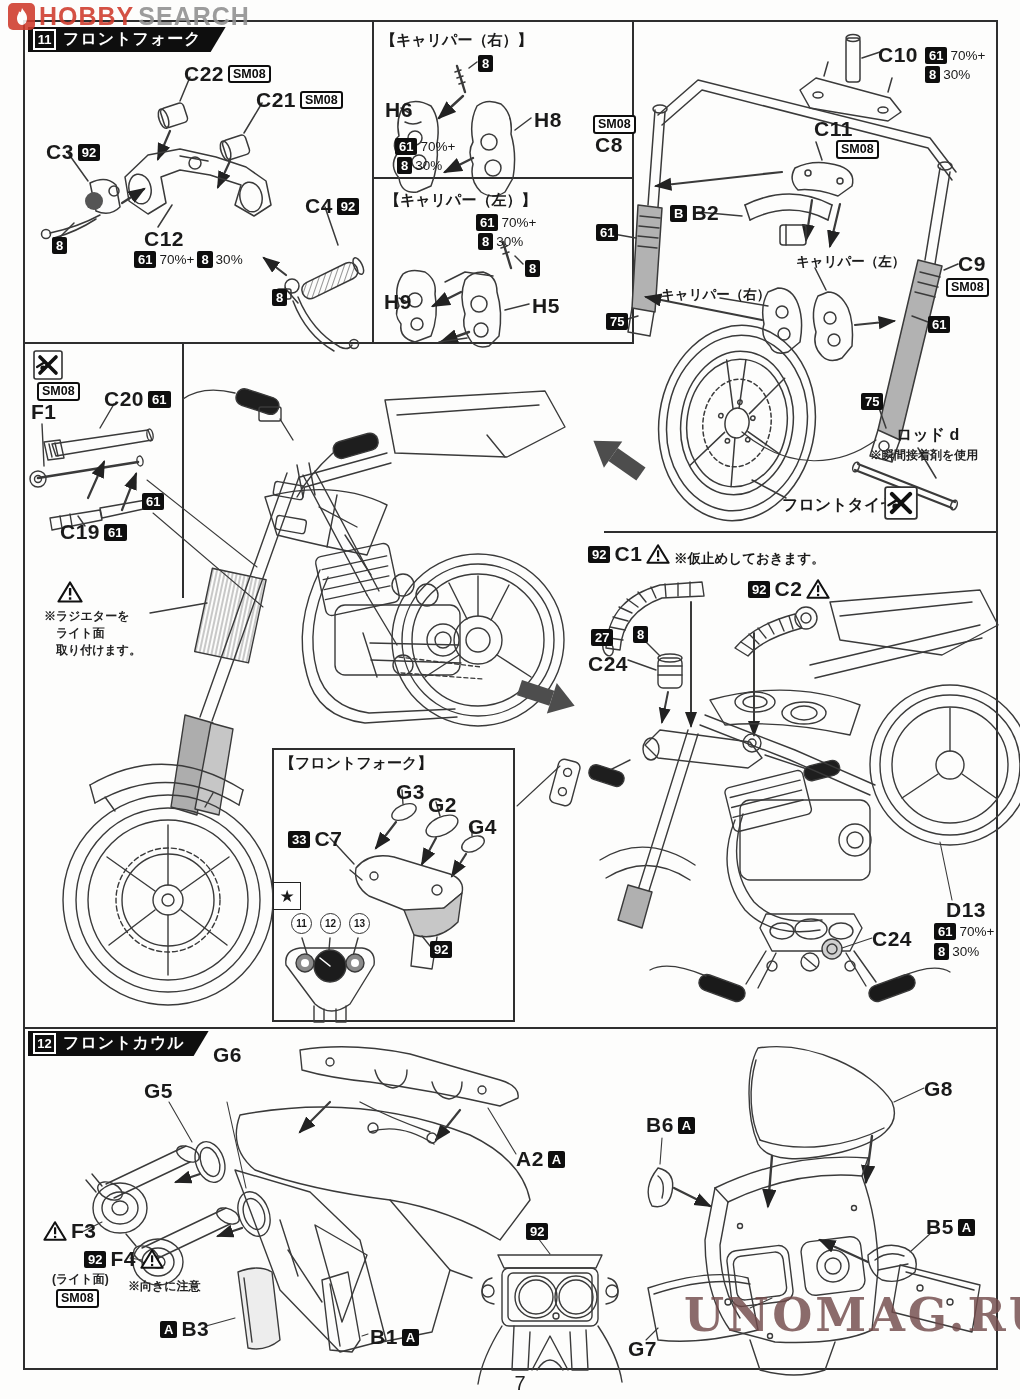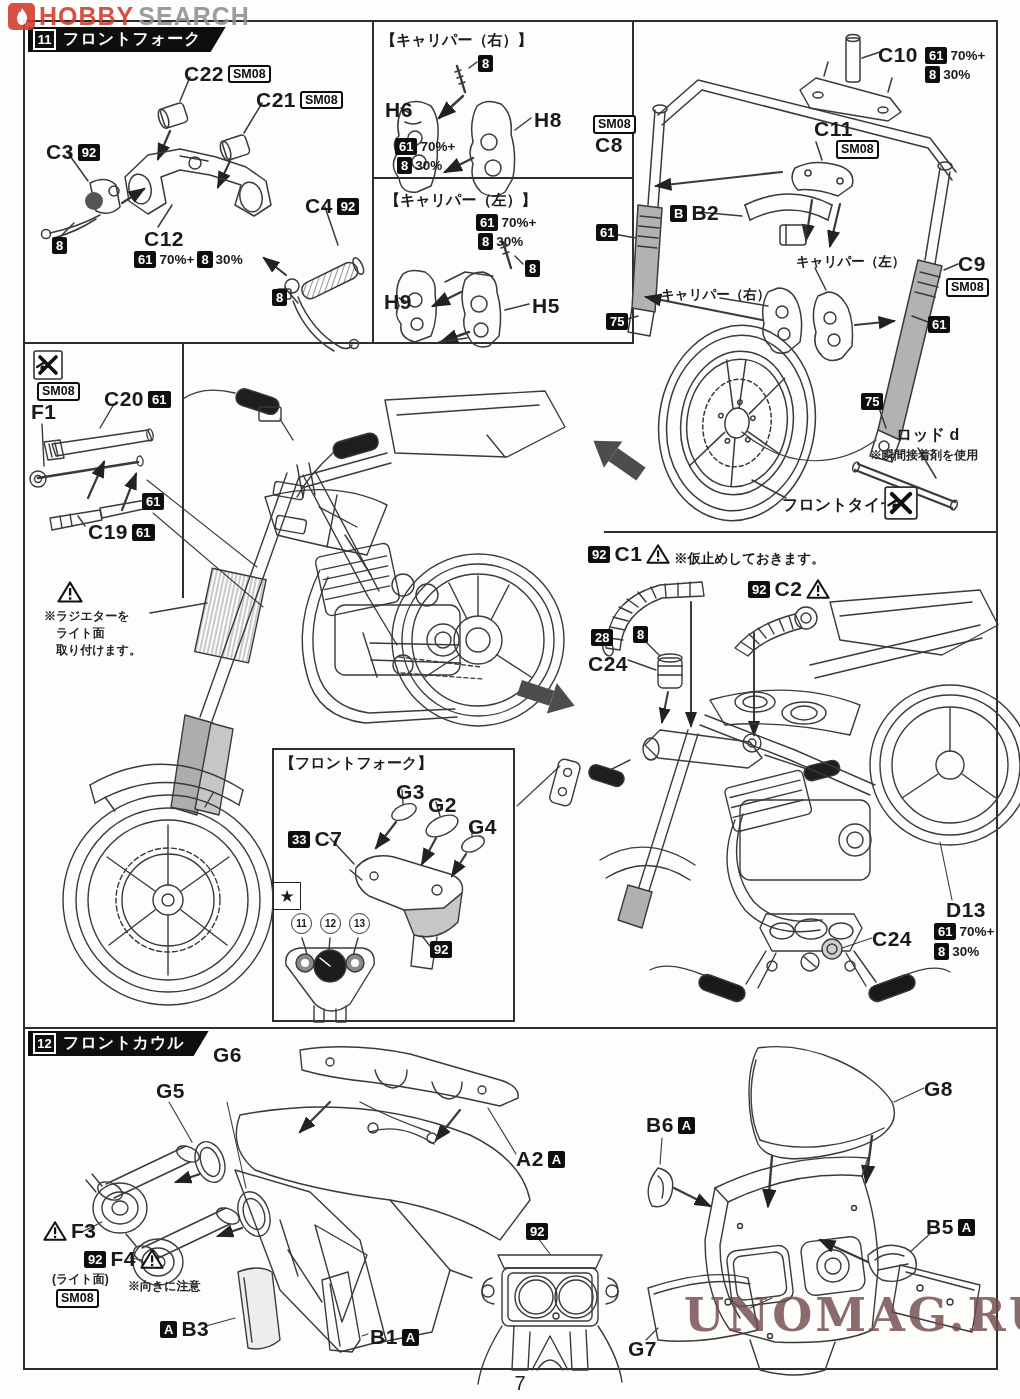--- a/index.html
+++ b/index.html
@@ -20,21 +20,21 @@
   .banner .ttl{font-size:16px;font-weight:bold;letter-spacing:1px;}
 
   
   .lrow{position:absolute;display:flex;align-items:center;gap:4px;z-index:3;white-space:nowrap;}
   .plabel{font-size:21px;font-weight:bold;letter-spacing:.5px;}
   .bk{display:inline-flex;align-items:center;justify-content:center;background:#0e0e0e;color:#fff;
       font-weight:bold;font-size:13px;line-height:1;padding:2px 4px;border-radius:2px;}
   .ol{display:inline-flex;align-items:center;justify-content:center;background:#fff;color:#0e0e0e;
       border:2px solid #0e0e0e;border-radius:3px;font-weight:bold;font-size:12.5px;line-height:1;
       padding:1px 3px;}
-  .mix{font-size:13.5px;font-weight:bold;}
+  .mix{font-size:13.5px;font-weight:normal;}
   .cap{position:absolute;z-index:3;font-weight:bold;font-size:15px;white-space:nowrap;}
   .cap-lg{font-size:16px;}
   .cap-sm{font-size:13.5px;}
   .note{position:absolute;z-index:3;font-size:12px;font-weight:bold;color:#222;white-space:nowrap;}
   .warn{width:24px;height:22px;flex:0 0 auto;}
   .nip{position:absolute;z-index:3;}
   .circ{width:19px;height:19px;border:1.5px solid #333;border-radius:50%;background:#fff;
         display:flex;align-items:center;justify-content:center;font-size:10px;font-weight:bold;}
   .starbox{position:absolute;z-index:3;width:26px;height:26px;border:1.5px solid #222;background:#fff;
         display:flex;align-items:center;justify-content:center;font-size:17px;}
@@ -233,21 +233,21 @@
   <div class="lrow" style="left:31px;top:400px">
     <span class="plabel">F1</span>
   </div>
   <div class="lrow" style="left:104px;top:387px">
     <span class="plabel">C20</span>
     <span class="bk">61</span>
   </div>
   <div class="lrow" style="left:142px;top:493px">
     <span class="bk">61</span>
   </div>
-  <div class="lrow" style="left:88px;top:520px">
+  <div class="lrow" style="left:60px;top:520px">
     <span class="plabel">C19</span>
     <span class="bk">61</span>
   </div>
 
   <svg class="warn abs" style="left:57px;top:580px;width:26px;height:24px;z-index:3" viewBox="0 0 26 23">
     <path d="M13 2 L24.5 21 H1.5 Z" fill="#fff" stroke="#111" stroke-width="2.2" stroke-linejoin="round"></path>
     <rect x="11.9" y="7.5" width="2.4" height="7.5" fill="#111"></rect>
       <rect x="11.9" y="16.8" width="2.4" height="2.4" fill="#111"></rect>
   </svg>
   <div class="note" style="left:44px;top:608px">※ラジエターを</div>
@@ -293,21 +293,21 @@
   <div class="lrow" style="left:748px;top:577px">
     <span class="bk">92</span>
     <span class="plabel">C2</span>
     <svg class="warn" viewBox="0 0 26 23">
       <path d="M13 2 L24.5 21 H1.5 Z" fill="#fff" stroke="#111" stroke-width="2.2" stroke-linejoin="round"></path>
       <rect x="11.9" y="7.5" width="2.4" height="7.5" fill="#111"></rect>
         <rect x="11.9" y="16.8" width="2.4" height="2.4" fill="#111"></rect>
     </svg>
   </div>
   <div class="lrow" style="left:591px;top:629px">
-    <span class="bk">28</span>
+    <span class="bk">27</span>
   </div>
   <div class="lrow" style="left:633px;top:626px">
     <span class="bk">8</span>
   </div>
   <div class="lrow" style="left:588px;top:652px">
     <span class="plabel">C24</span>
   </div>
 
   <div class="lrow" style="left:946px;top:898px">
     <span class="plabel">D13</span>
@@ -317,21 +317,21 @@
     <span class="mix">70%+</span>
   </div>
   <div class="lrow" style="left:934px;top:943px;gap:3px">
     <span class="bk">8</span>
     <span class="mix">30%</span>
   </div>
   <div class="lrow" style="left:872px;top:927px">
     <span class="plabel">C24</span>
   </div>
 
-  <div class="lrow" style="left:156px;top:1079px">
+  <div class="lrow" style="left:144px;top:1079px">
     <span class="plabel">G5</span>
   </div>
   <div class="lrow" style="left:213px;top:1043px">
     <span class="plabel">G6</span>
   </div>
   <div class="lrow" style="left:516px;top:1147px">
     <span class="plabel">A2</span>
     <span class="bk">A</span>
   </div>
   <div class="lrow" style="left:646px;top:1113px">

